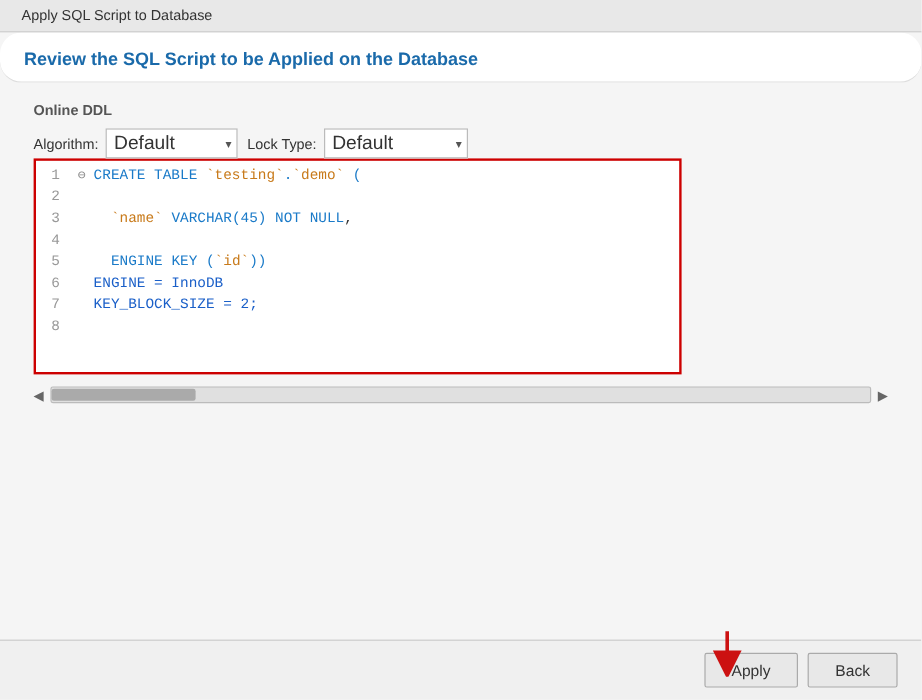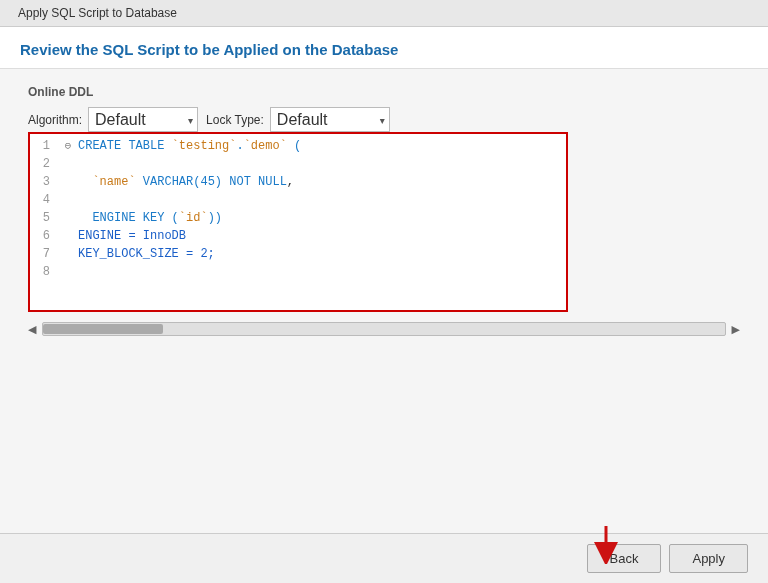--- a/index.html
+++ b/index.html
@@ -64,20 +64,21 @@
       background: #f5f5f5;
       display: flex;
       flex-direction: column;
       overflow: hidden;
     }
 
     .main-header {
       background: #fff;
       padding: 14px 20px 10px 20px;
       border-bottom: 1px solid #ddd;
+      border-radius: 18px;
     }
 
     .main-title {
       font-size: 15px;
       font-weight: bold;
       color: #1a6aaa;
     }
 
     .main-body {
       flex: 1;
@@ -374,18 +375,18 @@
         <svg class="arrow-svg" viewBox="0 0 36 42">
           <defs>
             <marker id="arrowhead" markerWidth="8" markerHeight="8" refX="4" refY="4" orient="auto">
               <path d="M0,0 L0,8 L8,4 z" fill="#cc1111"></path>
             </marker>
           </defs>
           <line x1="22" y1="4" x2="22" y2="32" stroke="#cc1111" stroke-width="3" marker-end="url(#arrowhead)"></line>
         </svg>
       </div>
 
+      <button class="btn btn-apply">Apply</button>
       <button class="btn">Back</button>
-      <button class="btn btn-apply">Apply</button>
     </div>
 
   </div>
 </div>
 
 </body></html>

